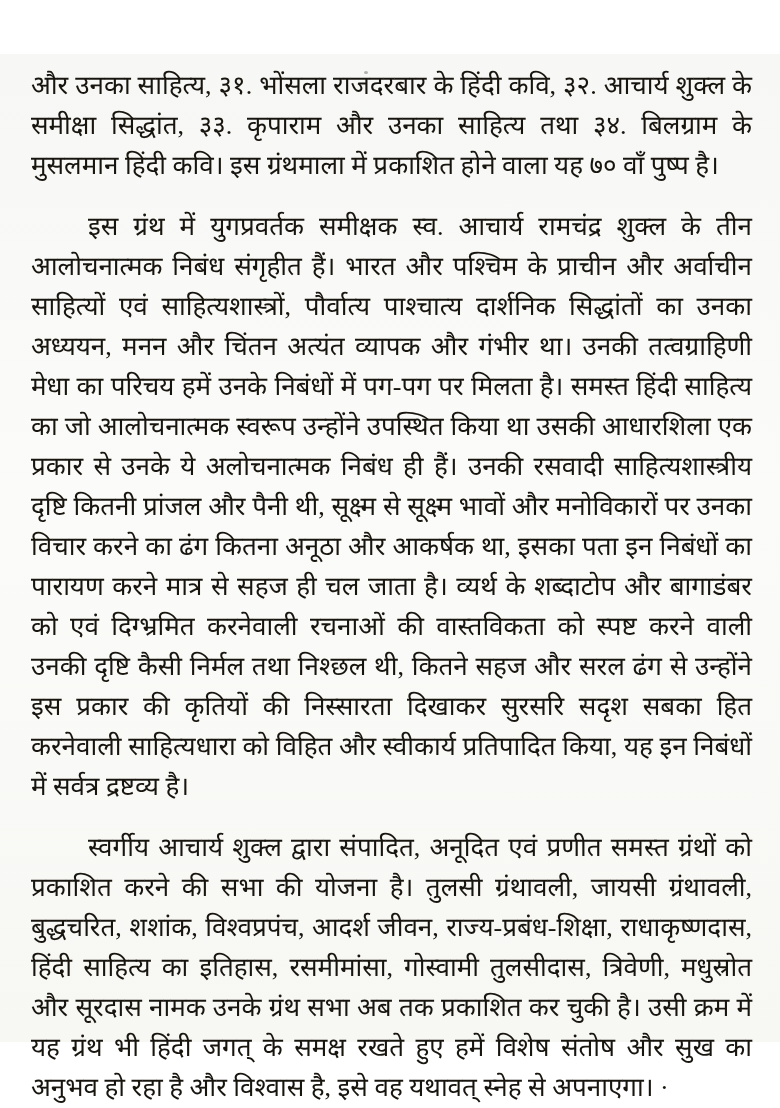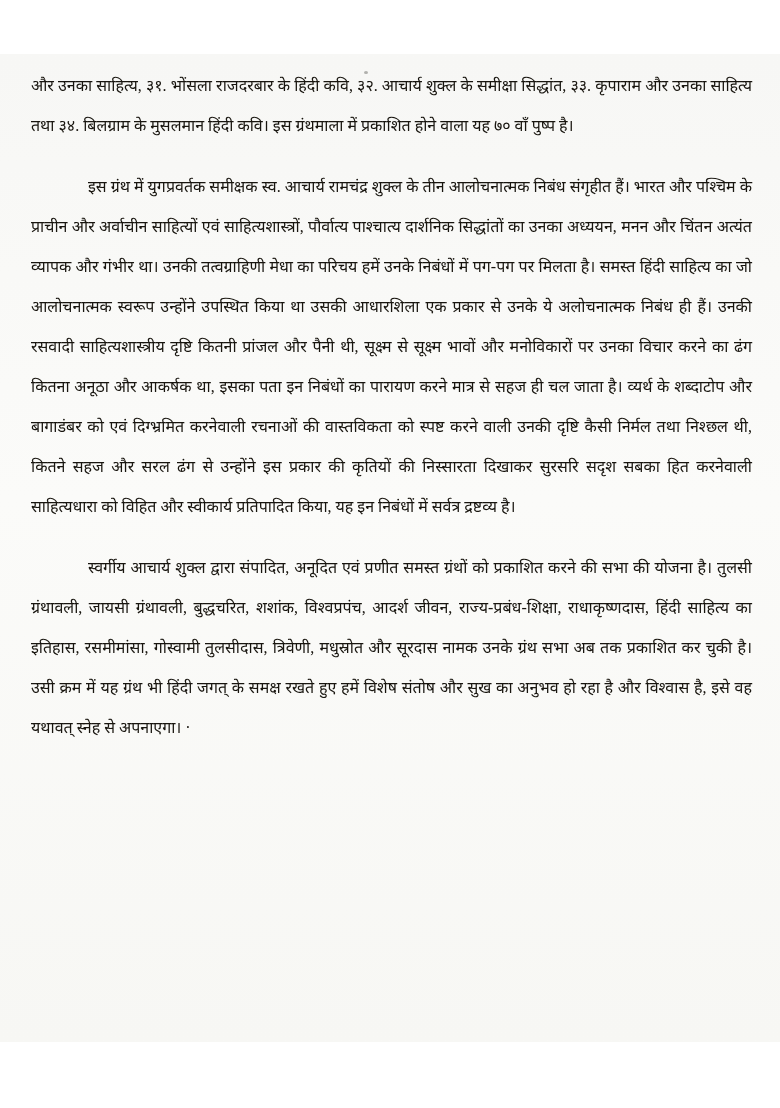--- a/index.html
+++ b/index.html
@@ -32,21 +32,21 @@
     opacity: 0.65;
   }
   .text-block {
     position: absolute;
     top: 12px;
     left: 31px;
     width: 721px;
   }
   .para {
     font-family: "Liberation Serif", "DejaVu Serif", serif;
-    font-size: 16px;
+    font-size: 26px;
     line-height: 40px;
     color: #18150f;
     text-align: justify;
     margin: 0;
     -webkit-font-smoothing: antialiased;
   }
   .para + .para {
     margin-top: 21px;
   }
   .para.indent {

